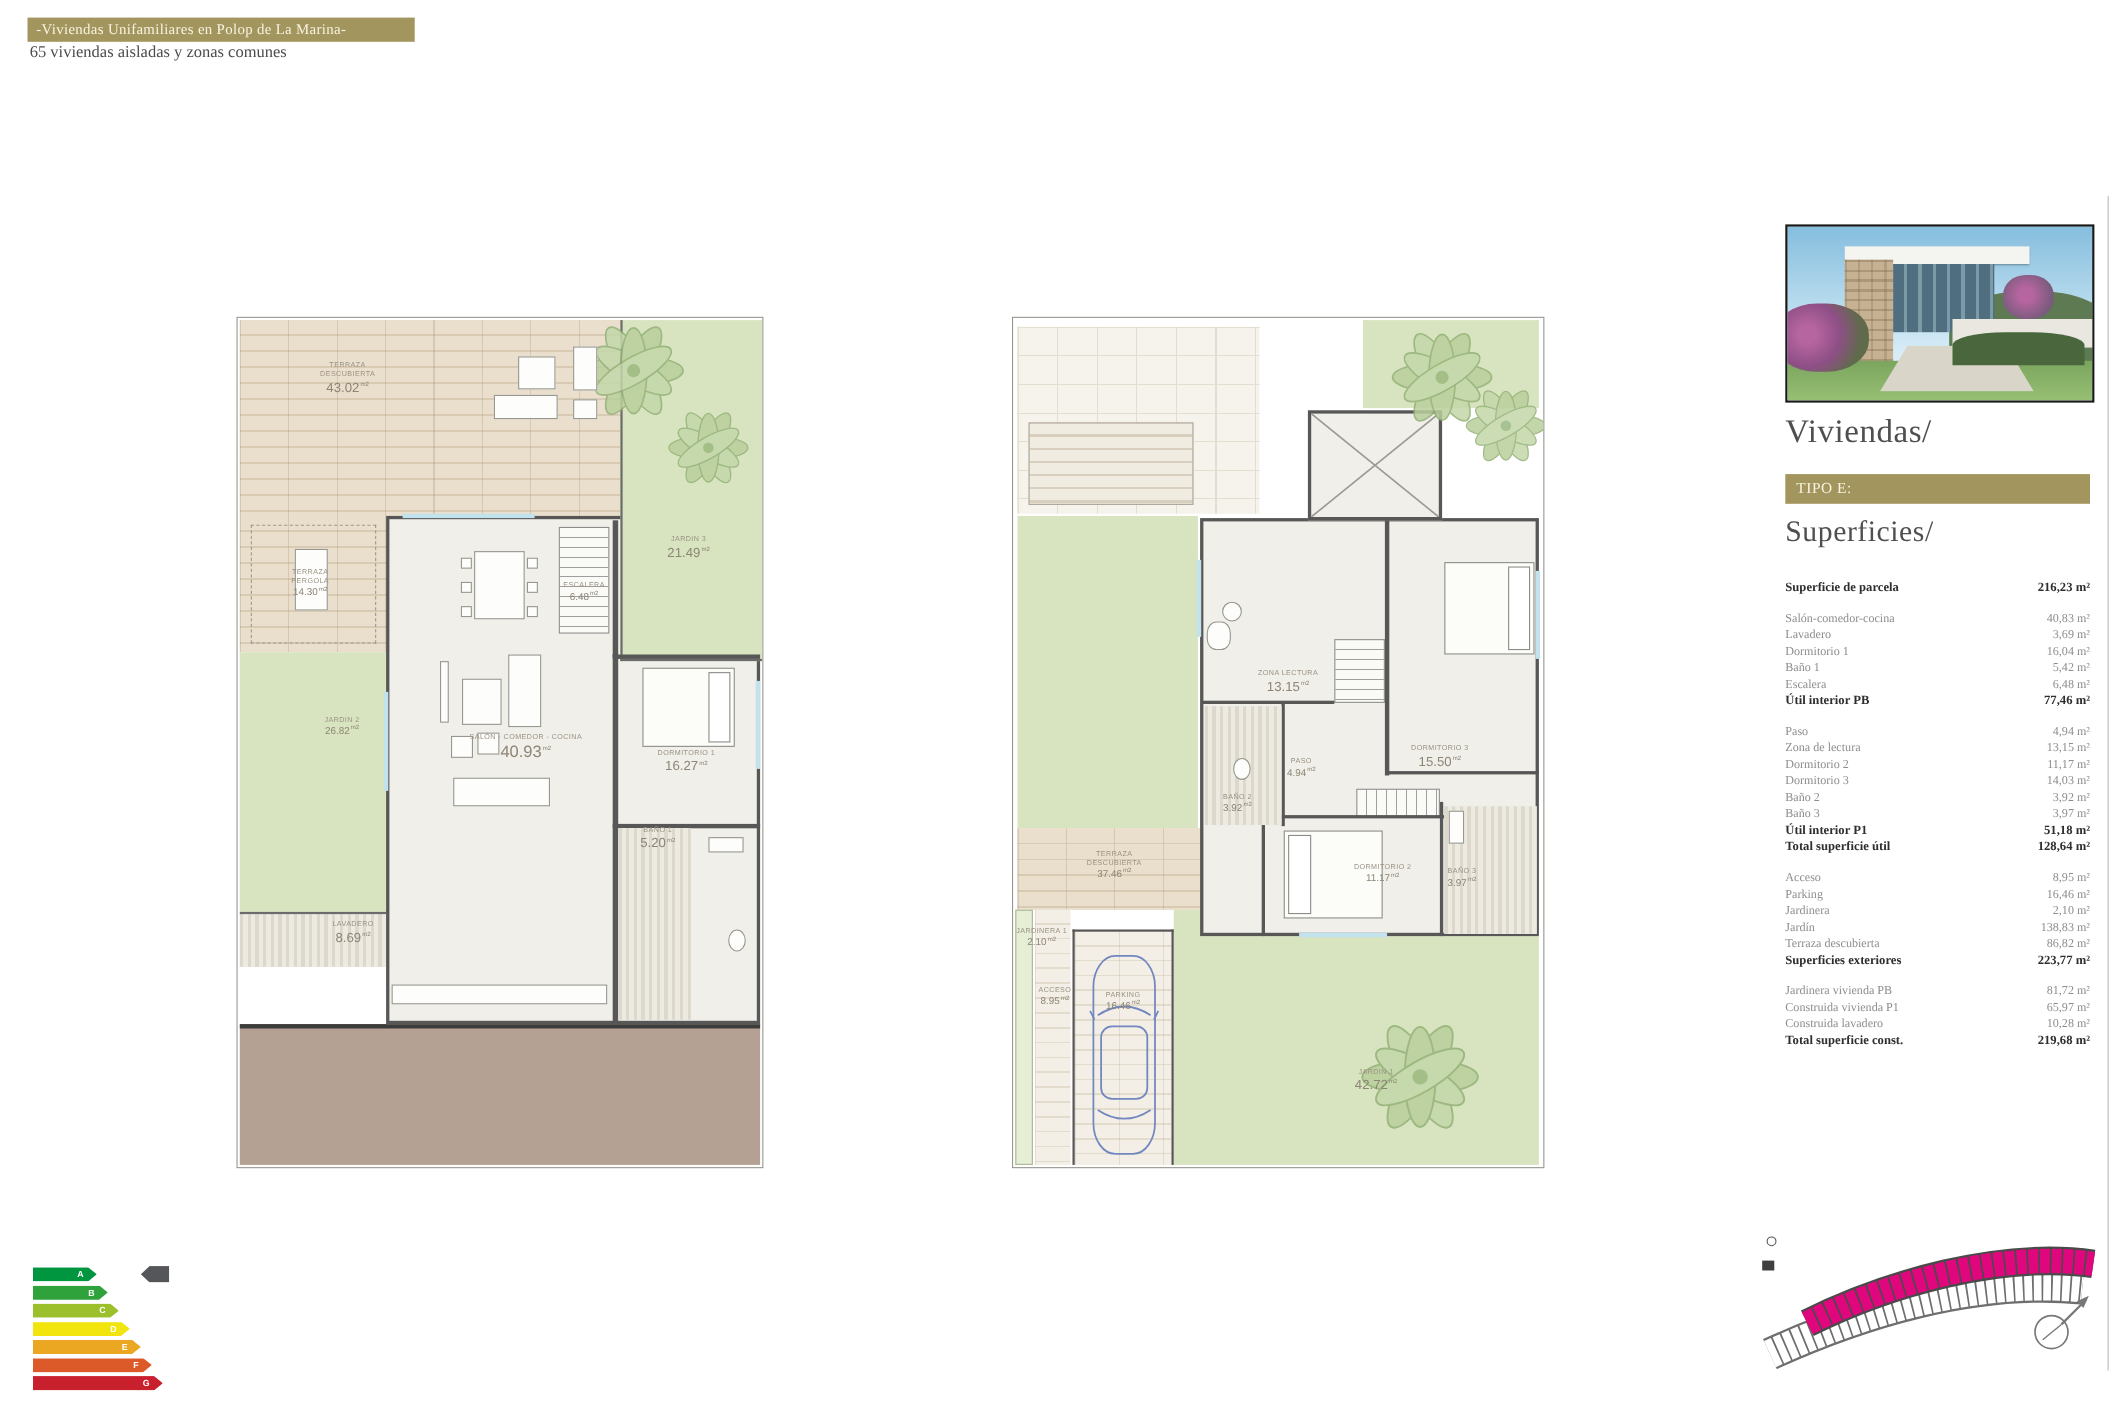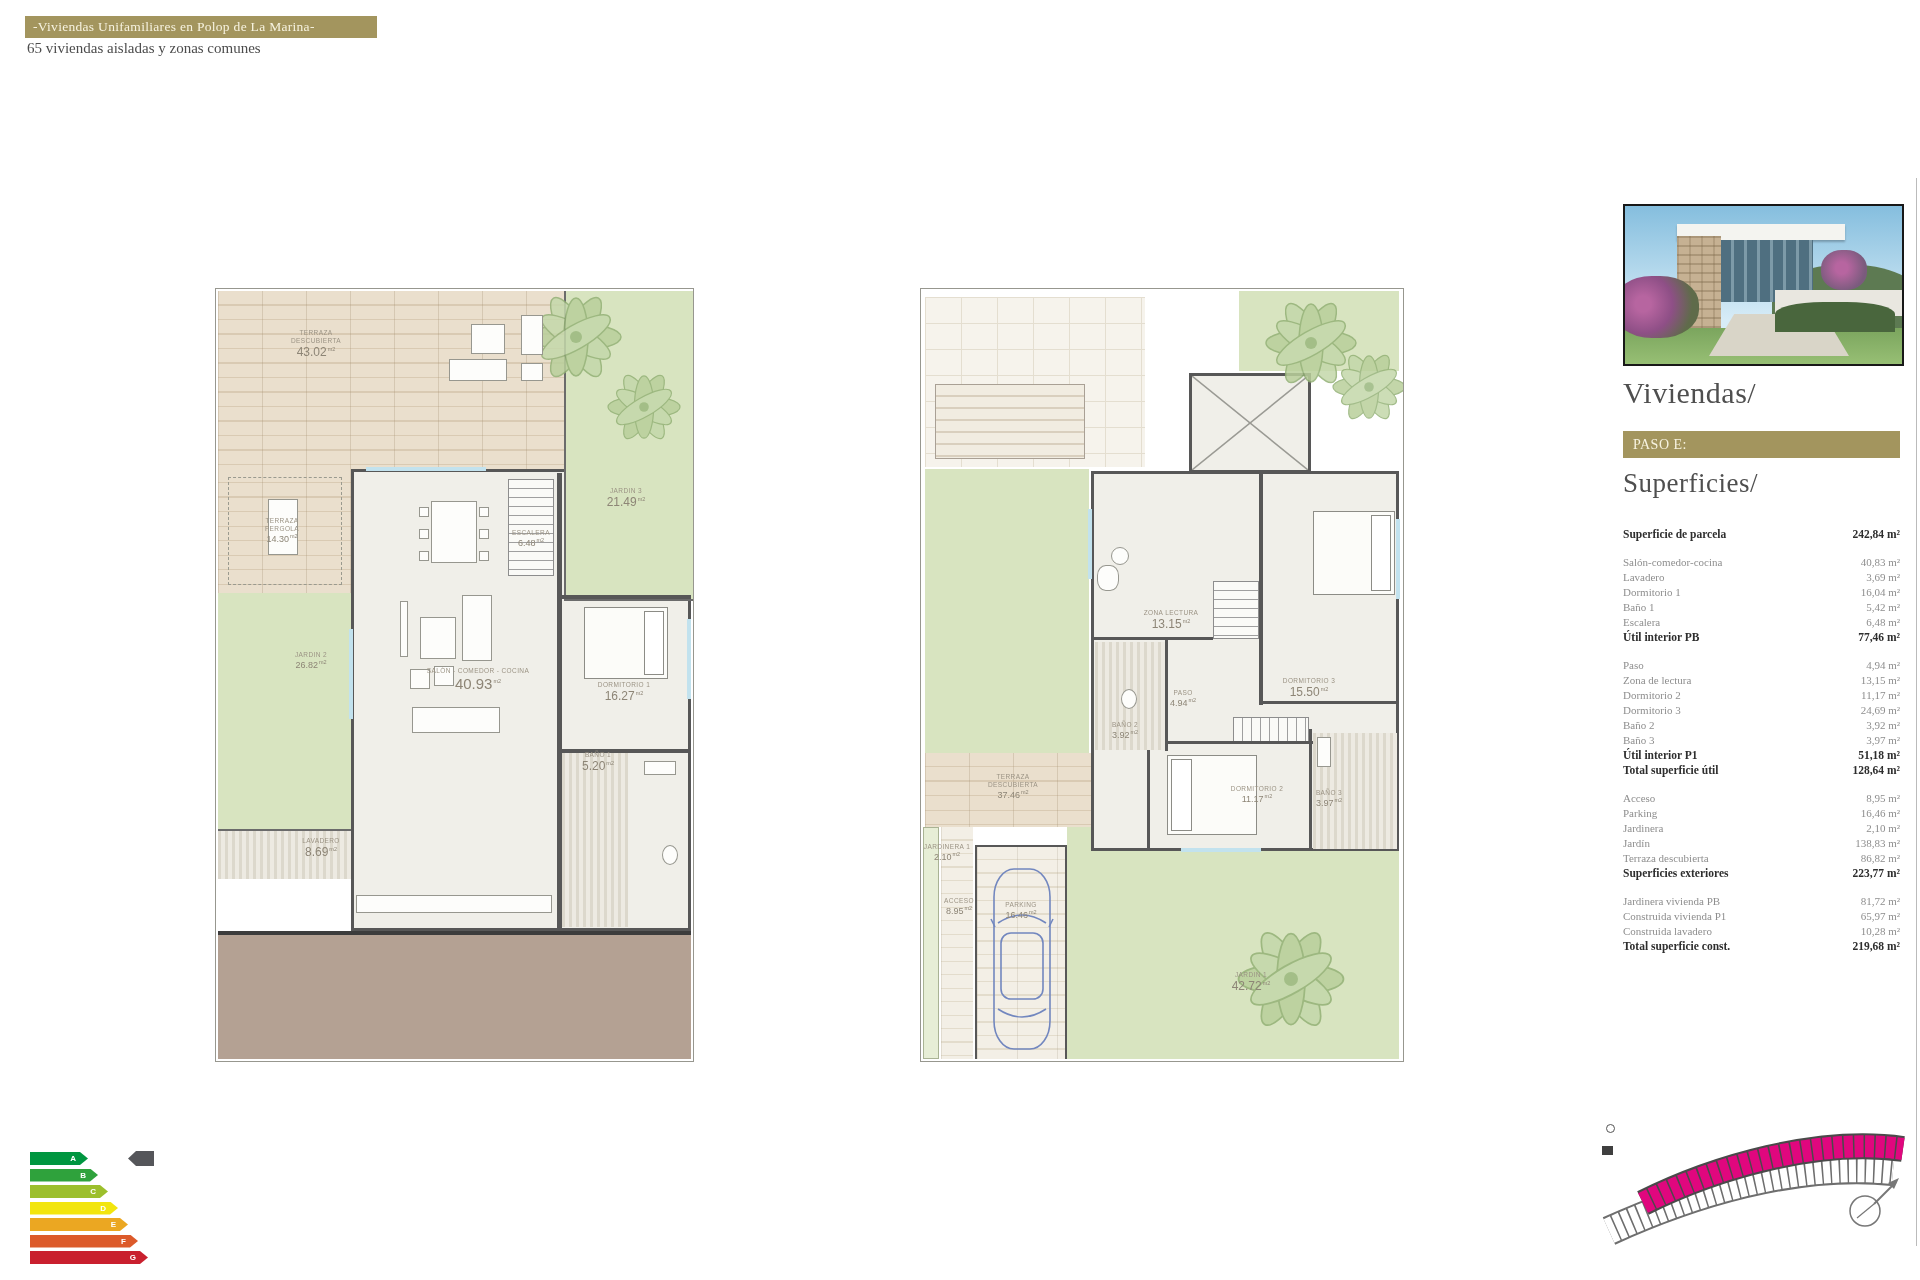--- a/index.html
+++ b/index.html
@@ -324,28 +324,28 @@
     <div class="ph-stone"></div>
     <div class="ph-wall"></div>
     <div class="ph-lawn"></div>
     <div class="ph-path"></div>
     <div class="ph-bushgreen"></div>
     <div class="ph-bushpink"></div>
     <div class="ph-bushpink2"></div>
   </div>
 
   <div class="sb-title" id="viviendas" style="top:376px">Viviendas/</div>
-  <div class="tipo">PASO E:</div>
+  <div class="tipo">TIPO E:</div>
   <div class="sb-title" id="superficies" style="top:468px">Superficies/</div>
 
   <div class="stable">
       <div class="sgroup">
         <div class="srow bold">
           <span>Superficie de parcela</span>
-          <span>242,84 m²</span>
+          <span>216,23 m²</span>
         </div>
       </div>
       <div class="sgroup">
         <div class="srow">
           <span>Salón-comedor-cocina</span>
           <span>40,83 m²</span>
         </div>
         <div class="srow">
           <span>Lavadero</span>
           <span>3,69 m²</span>
@@ -375,21 +375,21 @@
         <div class="srow">
           <span>Zona de lectura</span>
           <span>13,15 m²</span>
         </div>
         <div class="srow">
           <span>Dormitorio 2</span>
           <span>11,17 m²</span>
         </div>
         <div class="srow">
           <span>Dormitorio 3</span>
-          <span>24,69 m²</span>
+          <span>14,03 m²</span>
         </div>
         <div class="srow">
           <span>Baño 2</span>
           <span>3,92 m²</span>
         </div>
         <div class="srow">
           <span>Baño 3</span>
           <span>3,97 m²</span>
         </div>
         <div class="srow bold">

